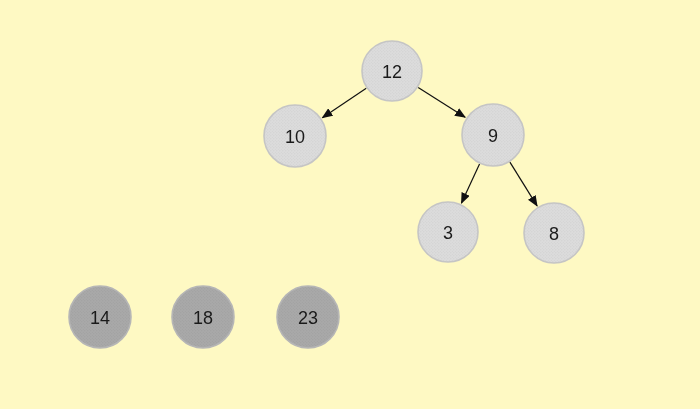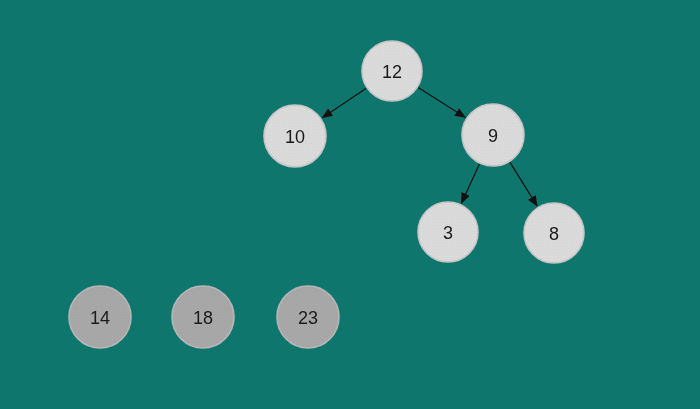--- a/index.html
+++ b/index.html
@@ -4,21 +4,21 @@
 <style>
   html, body {
     margin: 0;
     padding: 0;
     background: #ffffff;
   }
   .canvas {
     position: relative;
     width: 700px;
     height: 409px;
-    background: #0f766e;
+    background: #fef9c3;
     overflow: hidden;
     font-family: "Liberation Sans", "DejaVu Sans", sans-serif;
   }
   svg { display: block; }
   text {
     font-family: "Liberation Sans", "DejaVu Sans", sans-serif;
     user-select: none;
   }
 </style>
 </head>

